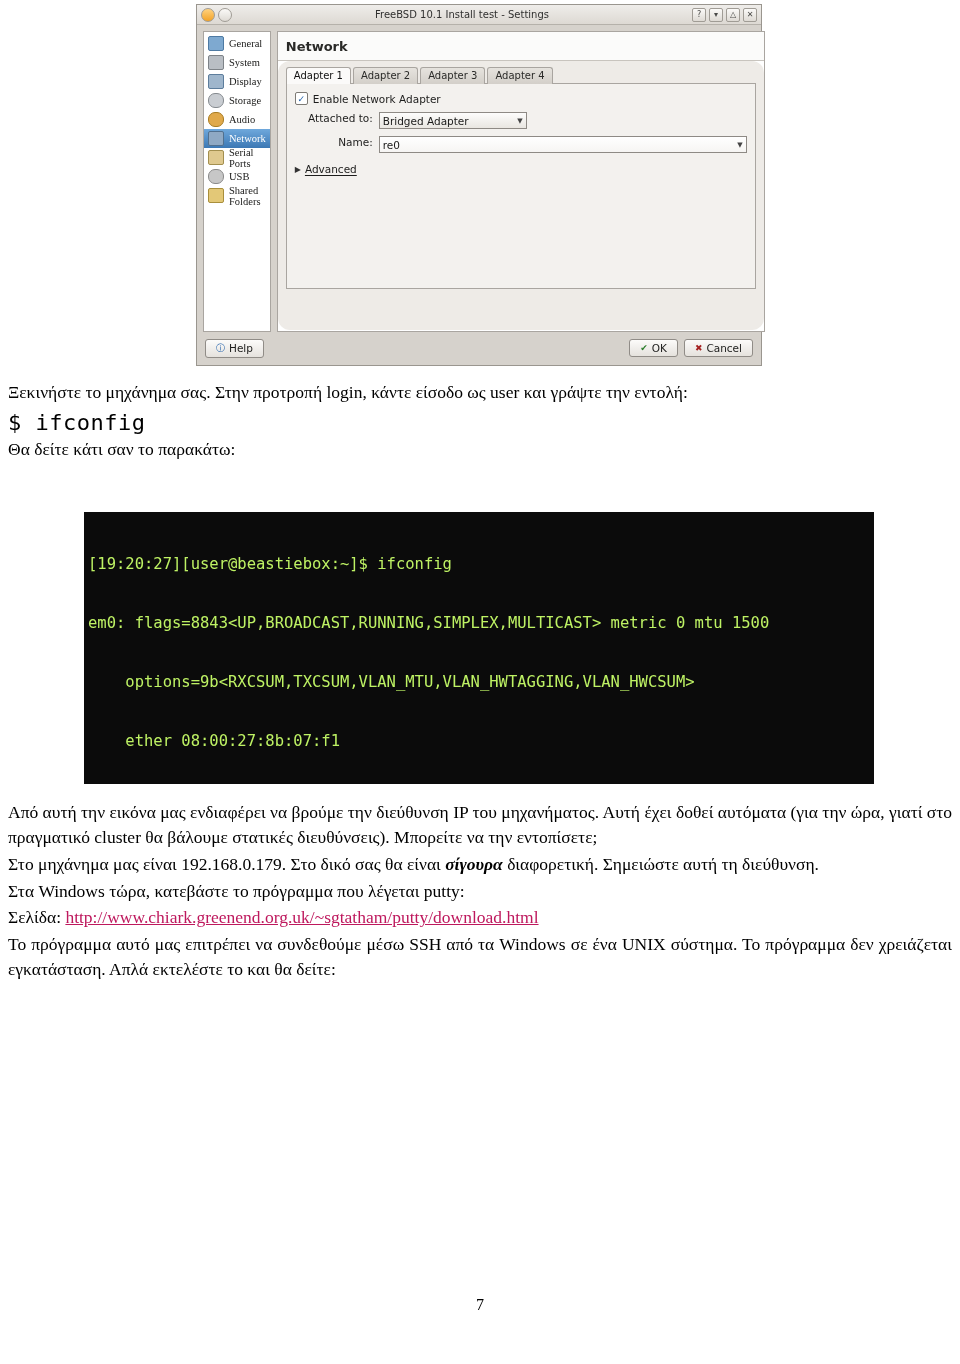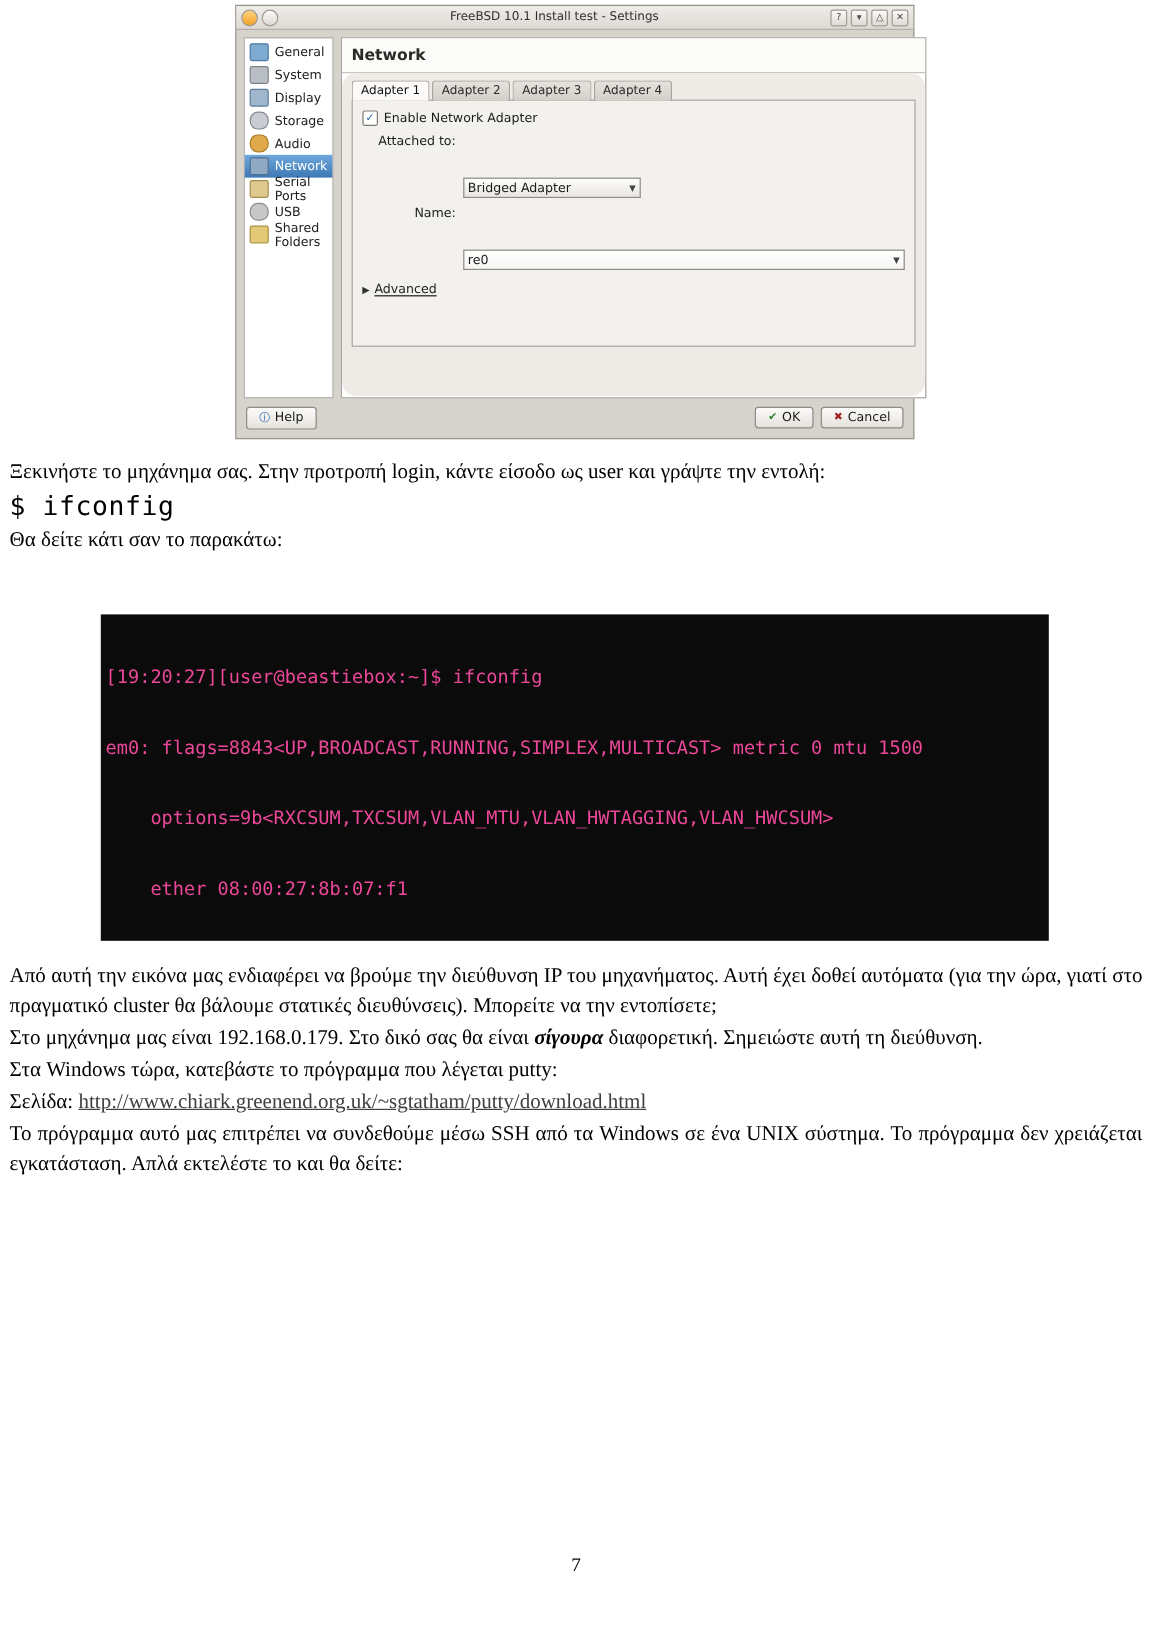--- a/index.html
+++ b/index.html
@@ -59,20 +59,21 @@
     padding: 6px 6px 0 6px;
     box-sizing: border-box;
     gap: 6px;
   }
   .vbox-sidebar {
     width: 132px;
     background: #ffffff;
     border: 1px solid #a9a5a0;
     padding-top: 2px;
     box-sizing: border-box;
+    font-family: Liberation Serif, serif;
   }
   .side-item {
     display: flex;
     align-items: center;
     gap: 5px;
     font-size: 10.5px;
     color: #20201f;
     padding: 2px 4px;
     height: 19px;
     box-sizing: border-box;
@@ -143,21 +144,20 @@
   .combo {
     border: 1px solid #8e8a85;
     background: linear-gradient(#fdfdfc, #e9e6e1);
     height: 17px;
     display: flex; align-items: center;
     padding: 0 3px;
     font-size: 10.5px;
     color: #1a1a19;
     box-sizing: border-box;
     position: relative;
-    margin-top: 36px;
   }
   .combo .arrow {
     margin-left: auto;
     font-size: 7px;
     color: #444;
     padding-left: 6px;
   }
   .combo.attached { width: 148px; }
   .combo.name { width: 368px; background: linear-gradient(#ffffff,#f6f5f3); gap: 30px; }
   .adv-row { display: flex; align-items: center; gap: 4px; margin-top: 10px; font-size: 10.5px; color: #1d1d1c;}
@@ -204,33 +204,33 @@
   }
 
   
   .term {
     position: absolute;
     left: 84px;
     top: 132px;
     width: 790px;
     height: 272px;
     background: #0b0b0b;
-    color: #ec4899;
+    color: #bef264;
     font-family: "DejaVu Sans Mono", monospace;
     font-size: 15.5px;
     line-height: 19.6px;
     padding: 4px 0 0 2px;
     box-sizing: border-box;
     overflow: hidden;
     white-space: pre;
   }
   .term .line { padding-left: 2px; }
 
   .doc-lower { position: absolute; left: 0; top: 800px; width: 960px; }
-  a.link { color: #404040; text-decoration: underline; }
+  a.link { color: #be185d; text-decoration: underline; }
   .pagenum {
     position: absolute;
     left: 0; top: 1296px;
     width: 960px;
     text-align: center;
     font-size: 16px;
   }
   .bold-it { font-weight: bold; font-style: italic; }
 </style>
 </head>

